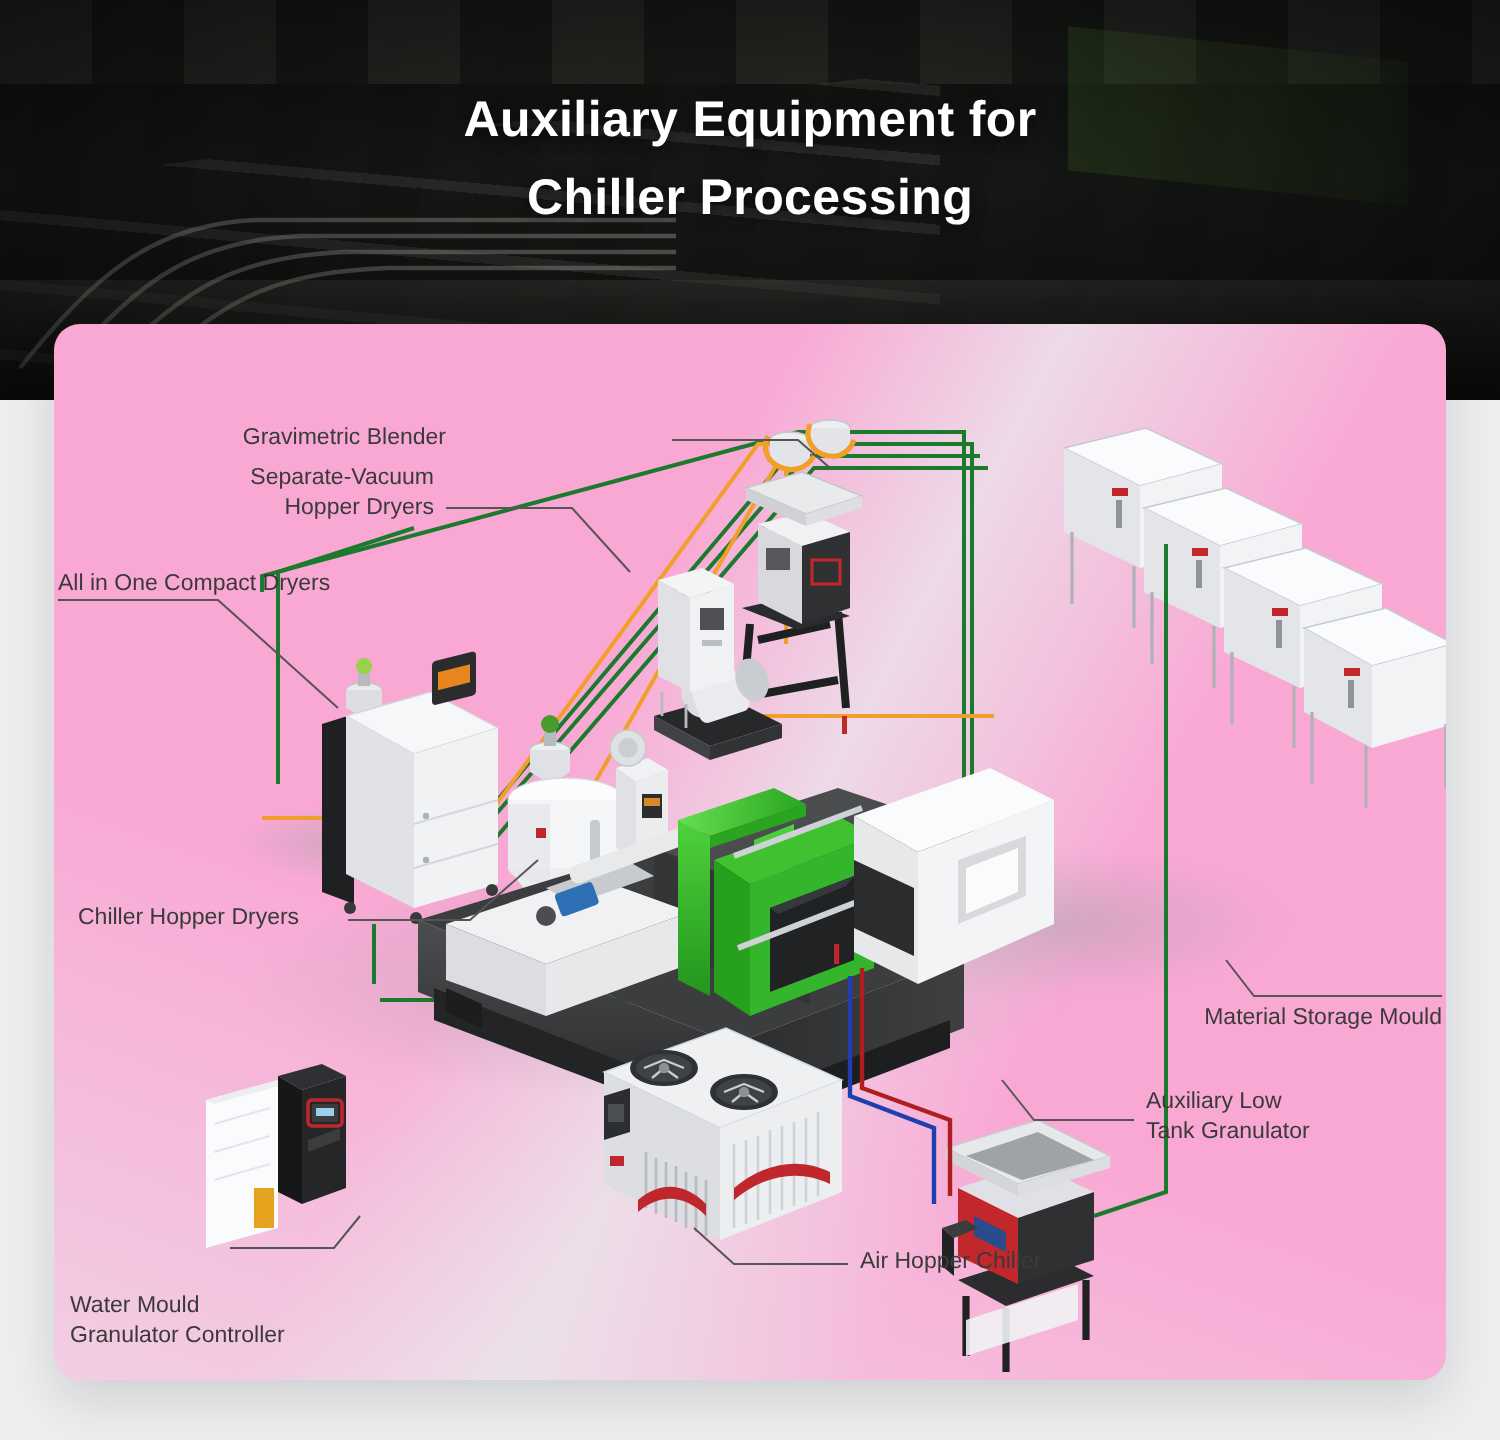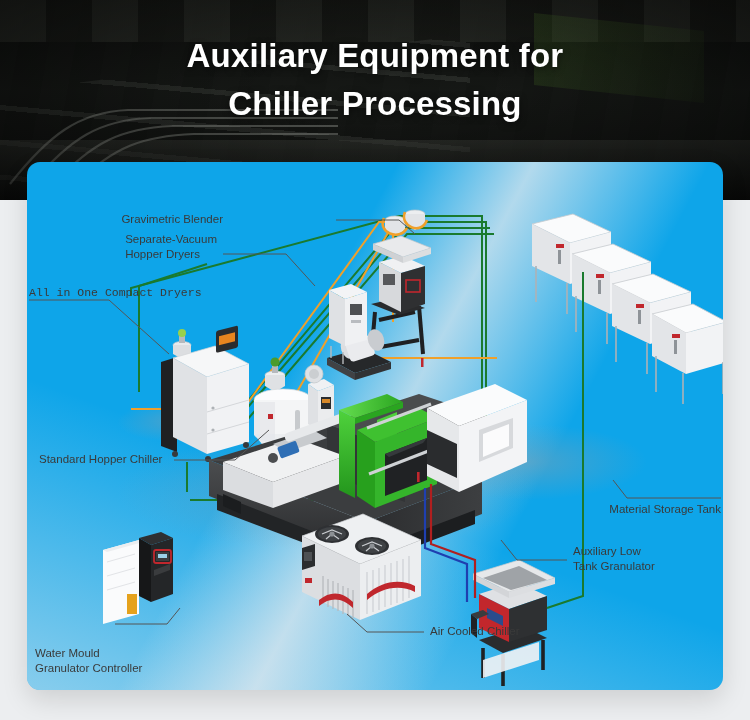--- a/index.html
+++ b/index.html
@@ -54,31 +54,31 @@
     position:absolute; inset:0;
     background:radial-gradient(ellipse at 50% 45%, rgba(0,0,0,0) 20%, rgba(0,0,0,.55) 100%);
   }
   #hero-title {
     position:absolute; left:0; top:0; width:750px; height:160px;
     display:flex; flex-direction:column; align-items:center; justify-content:center;
     gap:10px; z-index:5;
   }
   #hero-title .line {
     color:#ffffff;
-    font-size:33px;
+    font-size:25px;
     font-weight:bold;
     letter-spacing:.2px;
     text-shadow:0 2px 7px rgba(0,0,0,.55);
     white-space:nowrap;
   }
 
   
   #card {
     position:absolute; left:27px; top:162px; width:696px; height:528px;
-    background:#0ea5e9;
+    background:#f9a8d4;
     border-radius:13px;
     box-shadow:0 10px 26px rgba(0,0,0,.13);
     overflow:hidden;
   }
   
   #card .floor-shade {
     position:absolute; left:0; top:0; width:100%; height:100%;
     background:
       linear-gradient(118deg, rgba(243,244,246,0) 38%, rgba(233,235,238,.75) 52%, rgba(247,248,249,0) 70%),
       linear-gradient(200deg, rgba(250,250,251,0) 60%, rgba(236,238,240,.55) 100%);
@@ -89,21 +89,21 @@
   #scene svg { position:absolute; left:0; top:0; width:696px; height:528px; }
 
   .lbl {
     position:absolute;
     font-family:"Liberation Sans", sans-serif;
     font-size:11.5px;
     color:#3a3a3a;
     line-height:15px;
     white-space:nowrap;
   }
-  .lbl.r { }
+  .lbl.r { text-align:right; }
 </style>
 </head>
 <body>
 
 <div id="hero">
   <div class="photo">
     <div class="ceiling"></div>
     <div class="row-machines"></div>
     <div class="green-mach"></div>
     <div class="hall-floor"></div>
@@ -550,40 +550,40 @@
 
     <div class="lbl" style="left:196px; top:50px; transform:translateX(-100%);">
       <div>Gravimetric Blender</div>
     </div>
 
     <div class="lbl r" style="left:190px; top:70px; transform:translateX(-100%);">
       <div>Separate-Vacuum</div>
       <div>Hopper Dryers</div>
     </div>
 
-    <div class="lbl" style="left:2px; top:123px;font-family:Liberation Mono, monospace;">
+    <div class="lbl" style="left:2px; top:123px;">
       <div>All in One Compact Dryers</div>
     </div>
 
     <div class="lbl" style="left:12px; top:290px;">
-      <div>Standard Hopper Chiller</div>
+      <div>Chiller Hopper Dryers</div>
     </div>
 
     <div class="lbl" style="left:8px; top:454px;margin-top:30px;">
       <div>Water Mould</div>
       <div style="visibility:hidden;height:0">Air Cooled Chiller</div>
       <div>Granulator Controller</div>
     </div>
 
     <div class="lbl" style="left:403px; top:462px;">
-      <div>Air Cooled Chiller</div>
+      <div>Air Hopper Chiller</div>
     </div>
 
     <div class="lbl" style="left:546px; top:382px;">
       <div>Auxiliary Low</div>
       <div>Tank Granulator</div>
     </div>
 
     <div class="lbl r" style="left:694px; top:340px; transform:translateX(-100%);">
-      <div>Material Storage Tank</div>
+      <div>Material Storage Mould</div>
     </div>
   </div>
 </div>
 
 </body></html>

